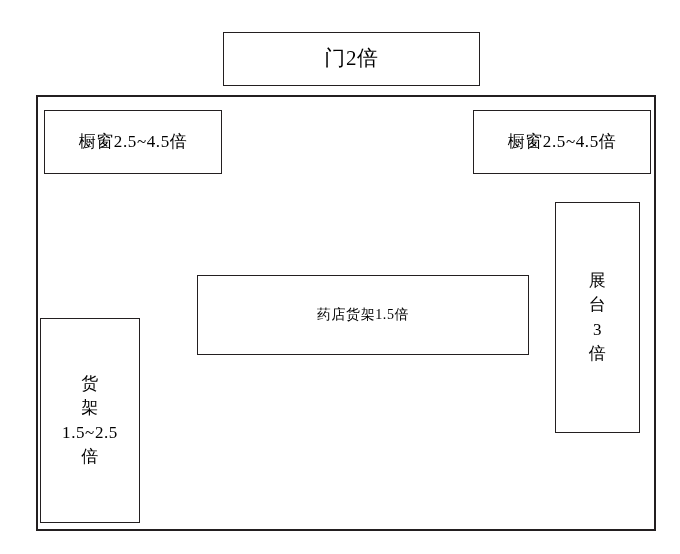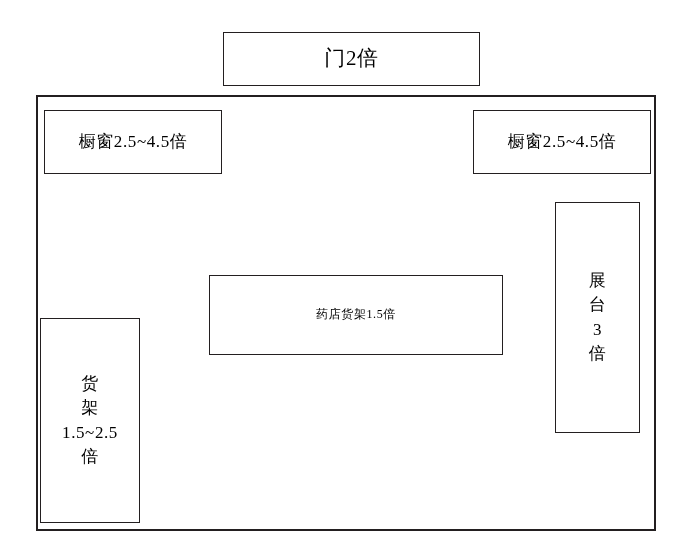--- a/index.html
+++ b/index.html
@@ -40,21 +40,21 @@
     padding: 0 2px;
     letter-spacing: 0.6px;
   }
   
   #door-box      { left: 217px; top: 32px;  width: 257px; height: 54px;  font-size: 21px; }
   #store-outline { left: 30px;  top: 95px;  width: 620px; height: 436px; }
   #window-left   { left: 38px;  top: 110px; width: 178px; height: 64px;  font-size: 17px; }
   #window-right  { left: 467px; top: 110px; width: 178px; height: 64px;  font-size: 17px; }
   #display-stand { left: 549px; top: 202px; width: 85px;  height: 231px; font-size: 17px; }
   #shelf-left    { left: 34px;  top: 318px; width: 100px; height: 205px; font-size: 17px; }
-  #pharmacy-shelf{ left: 203px; top: 275px; width: 294px; height: 80px;  font-size: 12px; }
+  #pharmacy-shelf{ left: 191px; top: 275px; width: 332px; height: 80px;  font-size: 14px; }
   #counter       { left: 203px; top: 395px; width: 294px; height: 77px;  font-size: 18px; }
 </style>
 </head>
 <body>
 
 <div id="canvas">
 
   <div class="box" id="door-box">
     <span class="lbl">门2倍</span>
   </div>

